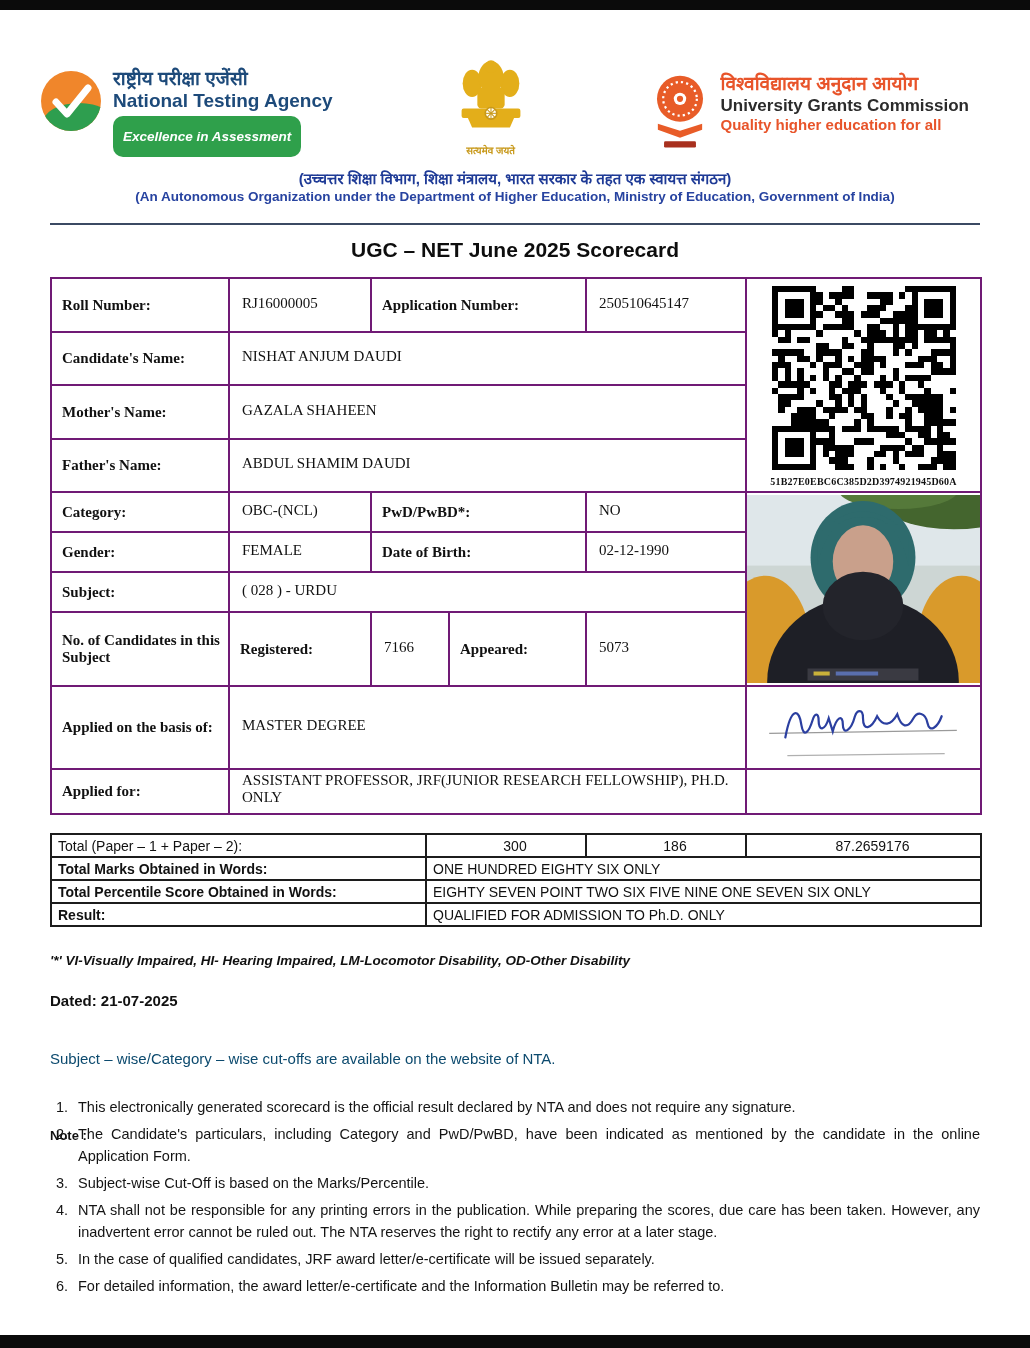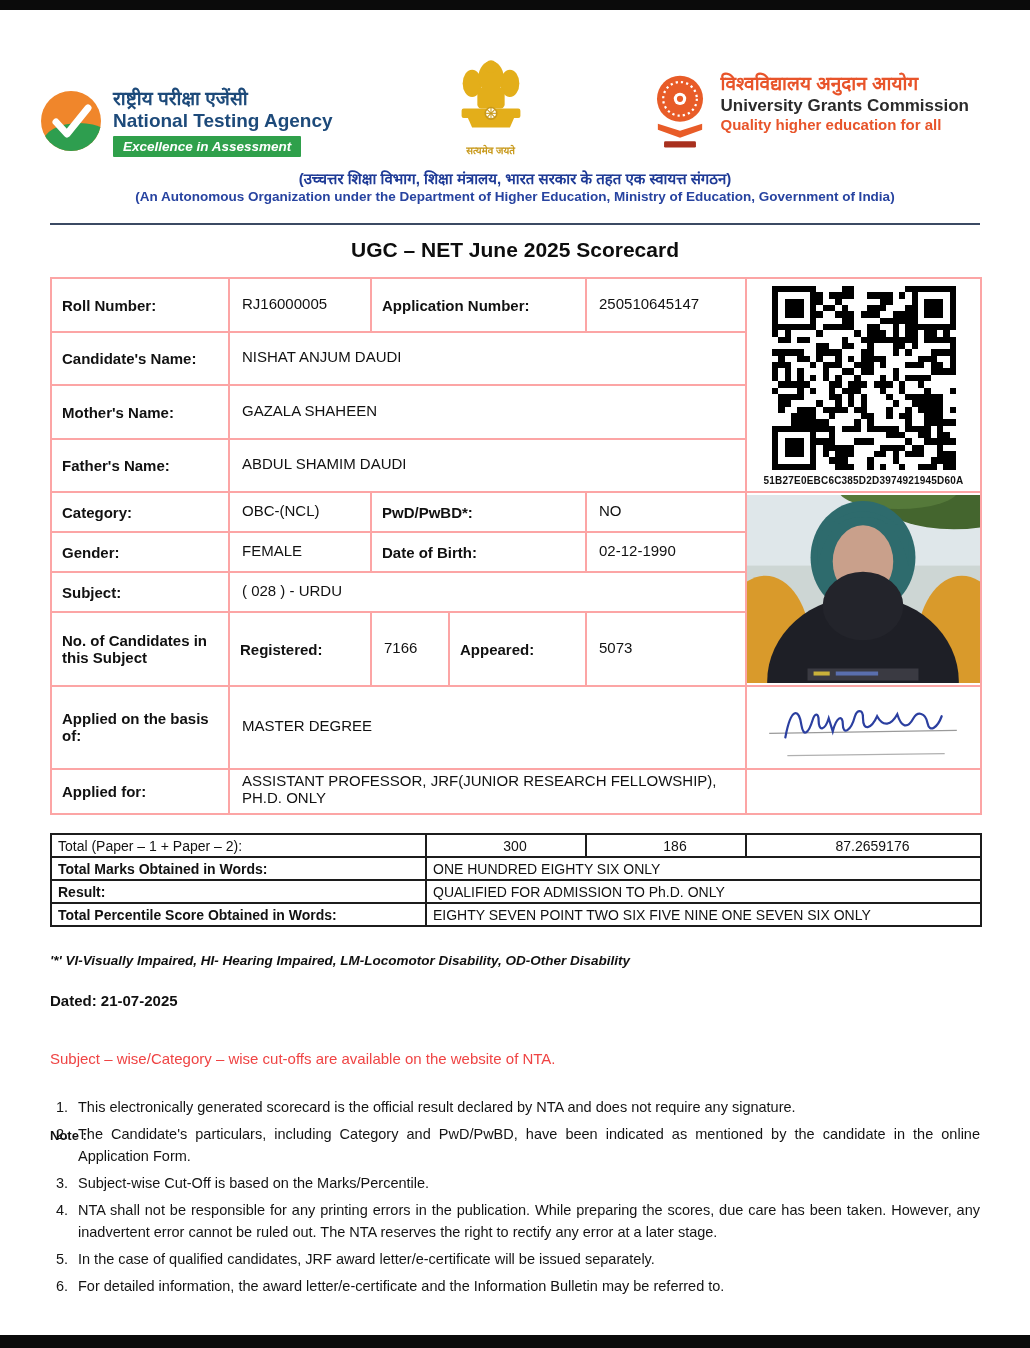--- a/index.html
+++ b/index.html
@@ -11,37 +11,37 @@
   .scan-bar { position:absolute; left:0; width:1030px; background:#0b0b0b; }
   .scan-bar.top { top:0; height:10px; }
   .scan-bar.bottom { bottom:0; height:13px; }
 
   
   .header-row { position:absolute; top:56px; left:39px; width:930px; display:flex; justify-content:space-between; align-items:flex-end; }
   .nta-block { display:flex; align-items:flex-start; gap:10px; }
   .nta-text { display:flex; flex-direction:column; }
   .nta-hi { font-size:19px; font-weight:bold; color:#1d4a7a; line-height:1.1; }
   .nta-en { font-size:19px; font-weight:bold; color:#1d4a7a; line-height:1.15; }
-  .nta-band { margin-top:4px; background:#2fa04b; color:#fff; font-style:italic; font-weight:bold; font-size:13.5px; padding:3px 10px; align-self:flex-start; border-radius:1px; }
+  .nta-band { margin-top:4px; background:#2fa04b; color:#fff; font-style:italic; font-weight:bold; font-size:13.5px; padding:13px 10px; align-self:flex-start; border-radius:10px; }
   .emblem-block { display:flex; flex-direction:column; align-items:center; margin-top:-2px; }
   .emblem-caption { font-size:10px; color:#c8991b; font-weight:bold; margin-top:1px; }
   .ugc-block { display:flex; align-items:flex-start; gap:10px; margin-top:6px; }
   .ugc-text { display:flex; flex-direction:column; }
   .ugc-hi { font-size:19px; font-weight:bold; color:#e8542a; line-height:1.15; }
   .ugc-en { font-size:17px; font-weight:bold; color:#2b2b2b; line-height:1.25; }
   .ugc-tag { font-size:15px; font-weight:bold; color:#e8542a; line-height:1.25; }
 
   .org-line-hi { position:absolute; top:168px; left:0; width:1030px; text-align:center; font-size:15px; font-weight:bold; color:#1e3a96; }
   .org-line-en { position:absolute; top:189px; left:0; width:1030px; text-align:center; font-size:13.5px; font-weight:bold; color:#2743a0; }
   .header-rule { position:absolute; top:223px; left:50px; width:930px; height:0; border-top:2.5px solid #3b4a63; }
   .doc-title { position:absolute; top:238px; left:0; width:1030px; text-align:center; font-size:21px; font-weight:bold; color:#0d0d0d; }
 
   
   .info-table { position:absolute; top:277px; left:50px; border-collapse:collapse; table-layout:fixed; width:930px; }
-  .info-table td { border:2px solid #fca5a5; font-size:15px; vertical-align:middle; overflow:hidden; }
+  .info-table td { border:2px solid #701a75; font-size:15px; vertical-align:middle; overflow:hidden;font-family:Liberation Serif, serif; }
   .info-table td.lbl { font-weight:bold; padding:2px 4px 2px 10px; }
   .info-table td.val { padding:2px 4px 6px 12px; }
   .info-table td.media { padding:0; }
   tr.r54{height:54px;} tr.r53{height:53px;} tr.r40{height:40px;} tr.r74{height:74px;} tr.r80{height:80px;} tr.r45{height:45px;}
   .qr-wrap { display:flex; flex-direction:column; align-items:center; justify-content:flex-start; padding:5px 4px 3px; }
   .qr-wrap svg { width:184px; height:184px; }
   .qr-text { font-size:10px; font-weight:bold; letter-spacing:.2px; margin-top:2px; white-space:nowrap; }
   .photo-wrap, .sig-wrap { width:100%; height:100%; display:block; }
   .photo-wrap svg, .sig-wrap svg { display:block; width:100%; height:100%; }
 
@@ -50,21 +50,21 @@
   .marks-table td { border:2px solid #1c1c1c; font-size:14px; padding:2px 6px; vertical-align:middle; }
   .marks-table tr { height:23px; }
   .marks-table tr.hd { height:25px; }
   .marks-table td.hd { font-weight:bold; text-align:center; font-size:14.5px; }
   .marks-table td.c { text-align:center;padding-left:24px; }
   .marks-table td.b { font-weight:bold; }
 
   .footnote { position:absolute; top:953px; left:50px; width:930px; font-size:13.5px; font-weight:bold; font-style:italic; color:#111; }
   .dated { position:absolute; top:992px; left:50px; font-size:15px; font-weight:bold; }
   .signatory { position:absolute; top:1012px; left:50px; width:930px; text-align:right; font-size:15px; font-weight:bold; }
-  .cutoff-link { position:absolute; top:1050px; left:50px; font-size:15px; color:#ef4444; cursor:pointer; }
+  .cutoff-link { position:absolute; top:1050px; left:50px; font-size:15px; color:#0c4a6e; cursor:pointer; }
   .note-label { position:absolute; top:1128px; left:50px; font-size:13px; font-weight:bold; }
   .notes { position:absolute; top:1096px; left:52px; width:928px; list-style:none; counter-reset:n; margin:0; padding:0; }
   .notes li { counter-increment:n; position:relative; padding-left:26px; text-align:justify; margin-bottom:5px; line-height:1.52; font-size:14.5px; color:#141414; }
   .notes li::before { content:counter(n) "."; position:absolute; left:4px; }
 </style>
 </head>
 <body>
 
 <div class="page">
   <div class="scan-bar top"></div>
@@ -691,26 +691,26 @@
       <td>Total (Paper – 1 + Paper – 2):</td>
       <td class="c">300</td>
       <td class="c">186</td>
       <td class="c">87.2659176</td>
     </tr>
     <tr>
       <td class="b">Total Marks Obtained in Words:</td>
       <td colspan="3">ONE HUNDRED EIGHTY SIX ONLY</td>
     </tr>
     <tr>
+      <td class="b">Total Percentile Score Obtained in Words:</td>
+      <td colspan="3">EIGHTY SEVEN POINT TWO SIX FIVE NINE ONE SEVEN SIX ONLY</td>
+    </tr>
+    <tr>
       <td class="b">Result:</td>
       <td colspan="3">QUALIFIED FOR ADMISSION TO Ph.D. ONLY</td>
-    </tr>
-    <tr>
-      <td class="b">Total Percentile Score Obtained in Words:</td>
-      <td colspan="3">EIGHTY SEVEN POINT TWO SIX FIVE NINE ONE SEVEN SIX ONLY</td>
     </tr>
   </tbody>
     </table>
 
   <div class="footnote">'*' VI-Visually Impaired, HI- Hearing Impaired, LM-Locomotor Disability, OD-Other Disability</div>
   <div class="dated">Dated: 21-07-2025</div>
   <div class="cutoff-link">Subject – wise/Category – wise cut-offs are available on the website of NTA.</div>
   <div class="note-label">Note :</div>
 
   <ol class="notes">

